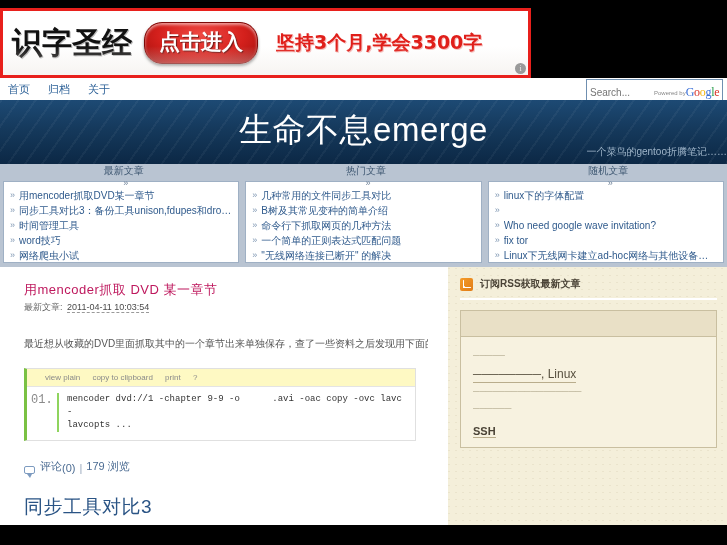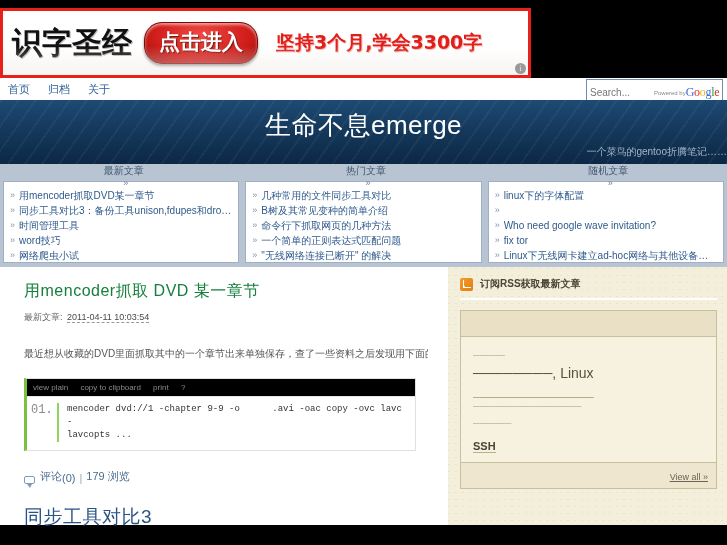--- a/index.html
+++ b/index.html
@@ -105,21 +105,21 @@
     height: 64px;
     background:
       repeating-linear-gradient(-55deg, rgba(255,255,255,.045) 0 2px, rgba(255,255,255,0) 2px 14px),
       linear-gradient(180deg, #1d4a74 0%, #15395c 45%, #0c2845 100%);
     position: relative;
     overflow: hidden;
   }
   .header-title {
     position: absolute; left: 0; right: 0; top: 8px;
     text-align: center;
-    font-size: 26px; color: #ffffff;
+    font-size: 33px; color: #ffffff;
     font-weight: normal;
     letter-spacing: .5px;
   }
   .header-sub {
     position: absolute; left: 0; right: 0; top: 45px;
     text-align: right;
     font-size: 10px; color: #9fb5c9;
   }
 
   
@@ -159,22 +159,22 @@
     display: flex;
     background: #ffffff;
     height: 258px;
   }
   .main-col {
     width: 448px;
     padding: 14px 20px 0 24px;
     background: #ffffff;
   }
   .post-title {
-    font-size: 16px; color: #15803d; font-weight: normal;
-    letter-spacing: .5px; margin-bottom: 9px;
+    font-size: 13px; color: #be185d; font-weight: normal;
+    letter-spacing: .5px; margin-bottom: 2px;
     cursor: pointer;
   }
   .post-meta {
     font-size: 9px; color: #666;
   }
   .post-meta .date {
     color: #4a4a4a; border-bottom: 1px dashed #999; margin-left: 2px;
   }
   .post-body {
     margin-top: 22px;
@@ -184,23 +184,23 @@
 
   
   .code-widget {
     margin-top: 16px;
     border: 1px solid #e0e0e0;
     border-left: 3px solid #7ac143;
     background: #fbfbfb;
     width: 392px;
   }
   .code-bar {
-    background: #000000;
+    background: #fef9c3;
     border-bottom: 1px solid #e4e4e4;
-    padding: 4px 6px;
+    padding: 4px 18px;
     font-size: 8px; color: #8a8a8a;
   }
   .code-bar span { margin-right: 10px; cursor: pointer; }
   .code-row {
     display: flex;
     padding: 6px 4px 8px 4px;
     background: #fff;
   }
   .code-num {
     width: 26px; flex: none;
@@ -283,23 +283,23 @@
     height: 26px;
     background: #e9e0c6;
     border-bottom: 1px solid #c9bfa0;
   }
   .side-card-body { padding: 10px 12px 8px 12px; min-height: 88px; }
   .side-line {
     font-size: 9px; color: #6d6554; line-height: 16px;
     border-bottom: 1px dashed transparent;
   }
   .side-link {
-    font-size: 14px; color: #57503f;
+    font-size: 12px; color: #57503f;
     border-bottom: 1px solid #b9ad8c;
-    display: inline-block; padding-bottom: 16px;
+    display: inline-block; padding-bottom: 1px;
   }
   .side-ssh {
     font-size: 11px; color: #4a4336; font-weight: bold;
     border-bottom: 1px solid #b9ad8c;
     display: inline-block; margin-top: 8px;
   }
   .side-card-foot {
     border-top: 1px solid #c9bfa0;
     background: #eee6cf;
     text-align: right;
@@ -479,20 +479,17 @@
 
       <div class="side-card">
         <div class="side-card-head"></div>
         <div class="side-card-body">
           <div class="side-line dim">─────</div>
           <div class="side-link">────────, Linux</div>
           <div class="side-line dim">─────────────────</div>
           <div class="side-line dim">──────</div>
           <div class="side-ssh">SSH</div>
         </div>
-        <div class="side-card-foot">
-          <span class="view-all">View all »</span>
-        </div>
       </div>
     </div>
 
   </div>
 </div>
 
 </body></html>

